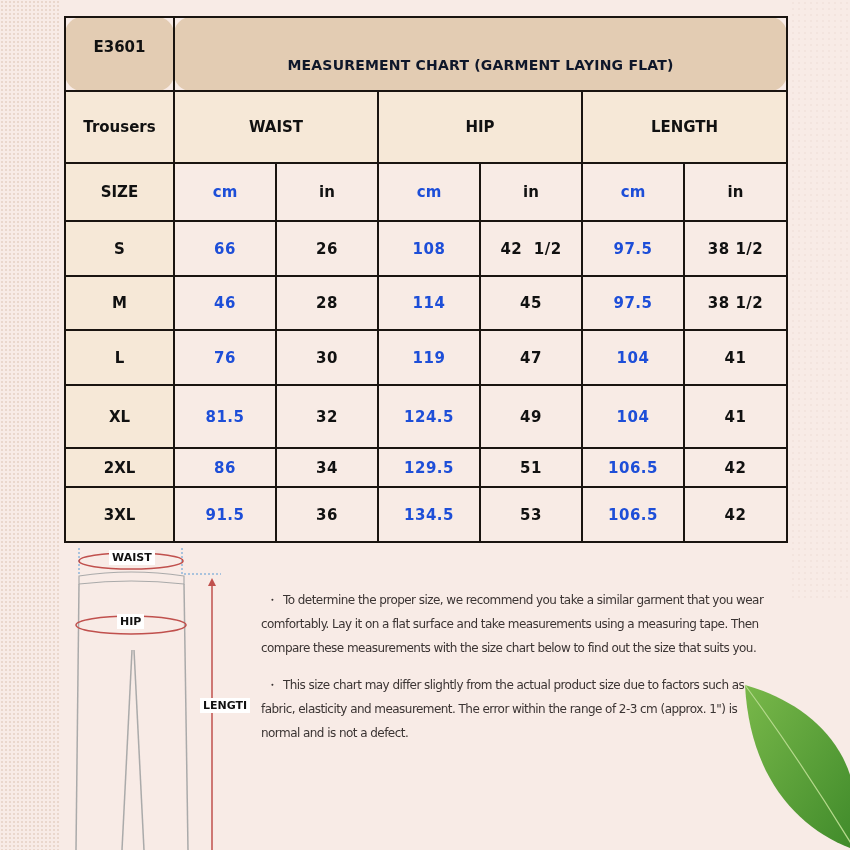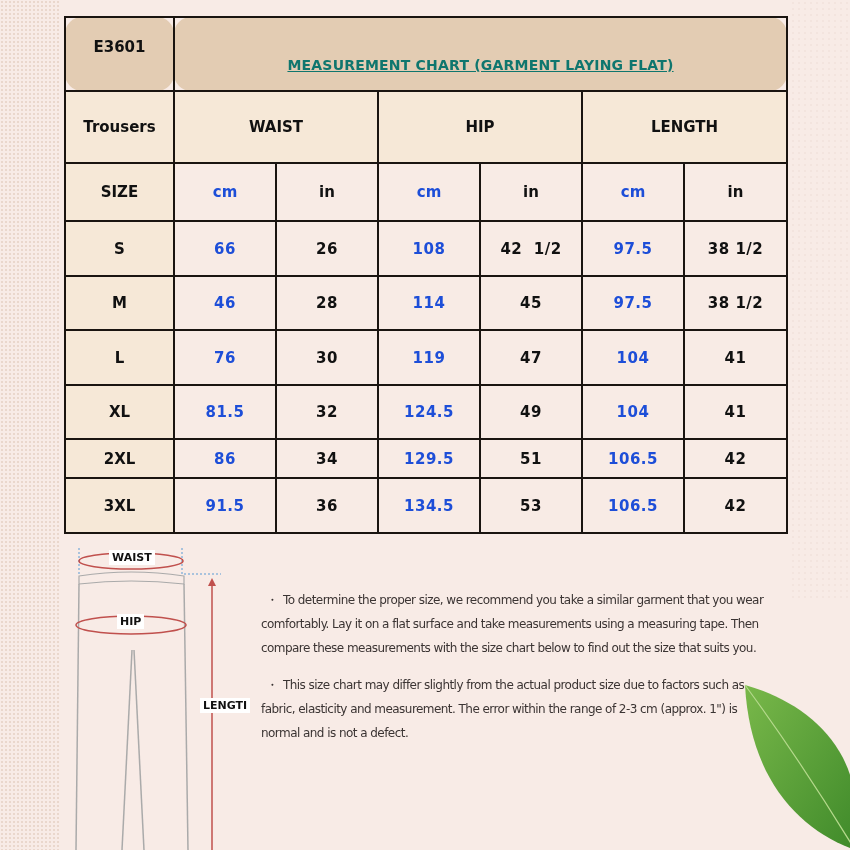--- a/index.html
+++ b/index.html
@@ -36,25 +36,24 @@
     font-weight: bold;
     font-size: 15px;
     background: #f8ebe5;
   }
   table.chart td.hdr-dark { background: #e3ccb3; border-radius: 17px; }
   table.chart td.hdr-light { background: #f6e8d7; }
   table.chart td.size-col { background: #f6e8d7; }
   .green { color: #1d4ed8; }
   .title-text {
     display: block;
-    color: #0f766e;
+    color: #0f172a;
     font-size: 14px;
     padding-top: 22px;
     letter-spacing: 0.2px;
-    text-decoration: underline;
   }
   .code-text { display: block; padding-bottom: 14px; font-size: 15px; }
   .num { font-family: "DejaVu Sans", sans-serif; font-size: 15px; letter-spacing: 0.5px; margin-top: 32px; }
 
   
   .diagram {
     position: absolute; left: 64px; top: 540px; width: 190px; height: 310px;
   }
   .diagram svg { position: absolute; left: 0; top: 0; }
   .lbl {
@@ -138,21 +137,21 @@
   </tr>
   <tr style="height:55px">
     <td class="size-col">L</td>
     <td class="green num">76</td>
     <td class="num">30</td>
     <td class="green num">119</td>
     <td class="num">47</td>
     <td class="green num">104</td>
     <td class="num">41</td>
   </tr>
-  <tr style="height:54px">
+  <tr style="height:63px">
     <td class="size-col">XL</td>
     <td class="green num">81.5</td>
     <td class="num">32</td>
     <td class="green num">124.5</td>
     <td class="num">49</td>
     <td class="green num">104</td>
     <td class="num">41</td>
   </tr>
   <tr style="height:39px">
     <td class="size-col">2XL</td>

